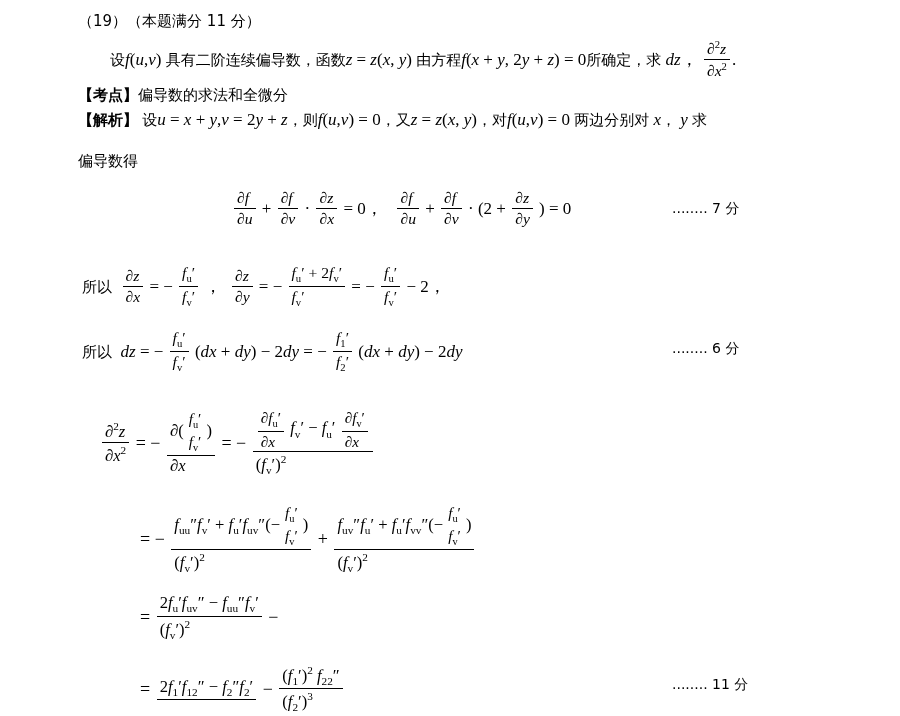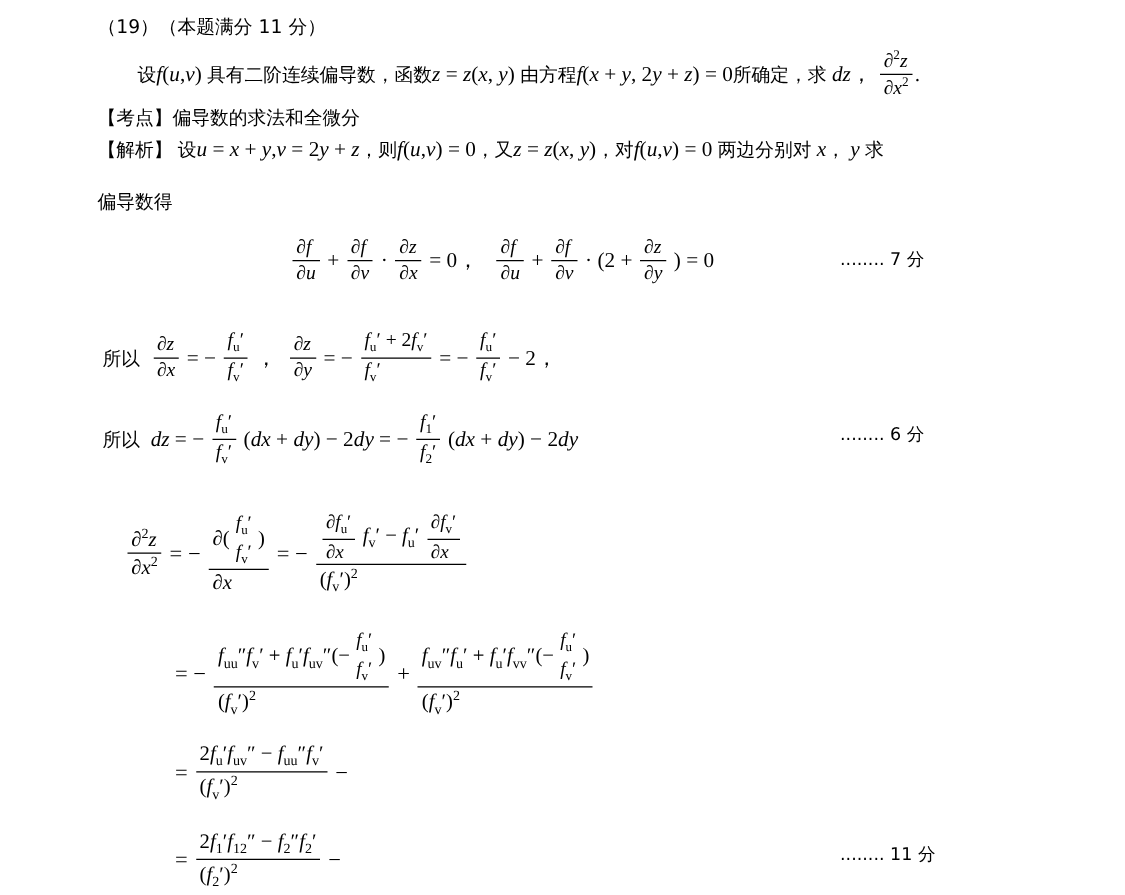--- a/index.html
+++ b/index.html
@@ -67,21 +67,21 @@
   .prime { font-style: normal; }
 
   .score {
     font-family: "DejaVu Sans", sans-serif;
     font-size: 14px;
   }
 
   .bracket-label {
     font-family: "DejaVu Sans", sans-serif;
     font-size: 15px;
-    font-weight: 400;
+    font-weight: 700;
   }
   .eqrow {
     position: absolute;
     white-space: nowrap;
     font-size: 17px;
   }
   .tall { font-size: 18px; }
 </style>
 </head>
 <body>
@@ -200,19 +200,22 @@
       <span class="num">2<span class="mi">f</span><span class="sub">u</span><span class="prime">′</span><span class="mi">f</span><span class="sub">uv</span><span class="prime">″</span> − <span class="mi">f</span><span class="sub">uu</span><span class="prime">″</span><span class="mi">f</span><span class="sub">v</span><span class="prime">′</span></span>
       <span class="den">(<span class="mi">f</span><span class="sub">v</span><span class="prime">′</span>)<span class="sup">2</span></span>
     </span>
     <span class="mn">−</span>
   </div>
 
   <div class="eqrow tall" style="left:140px; top:665px;">
     <span class="mn">=</span>
     <span class="frac">
       <span class="num">2<span class="mi">f</span><span class="sub">1</span><span class="prime">′</span><span class="mi">f</span><span class="sub">12</span><span class="prime">″</span> − <span class="mi">f</span><span class="sub">2</span><span class="prime">″</span><span class="mi">f</span><span class="sub">2</span><span class="prime">′</span></span>
-      <span class="den">(<span class="mi">f</span><span class="sub">2</span><span class="prime">′</span>)<span class="sup">2</span></span>
     </span>
     <span class="mn">−</span>
+    <span class="frac">
+      <span class="num">(<span class="mi">f</span><span class="sub">1</span><span class="prime">′</span>)<span class="sup">2</span> <span class="mi">f</span><span class="sub">22</span><span class="prime">″</span></span>
+      <span class="den">(<span class="mi">f</span><span class="sub">2</span><span class="prime">′</span>)<span class="sup">3</span></span>
+    </span>
   </div>
   <div class="line score" style="left:672px; top:676px;">........ 11 分</div>
 
 </div>
 
 </body></html>

